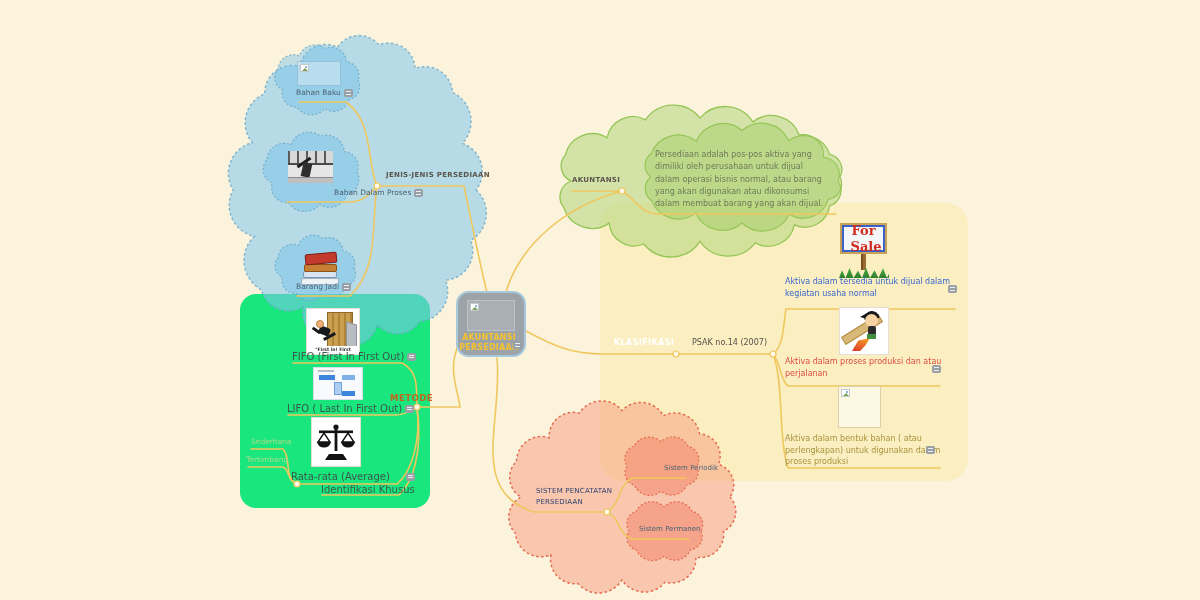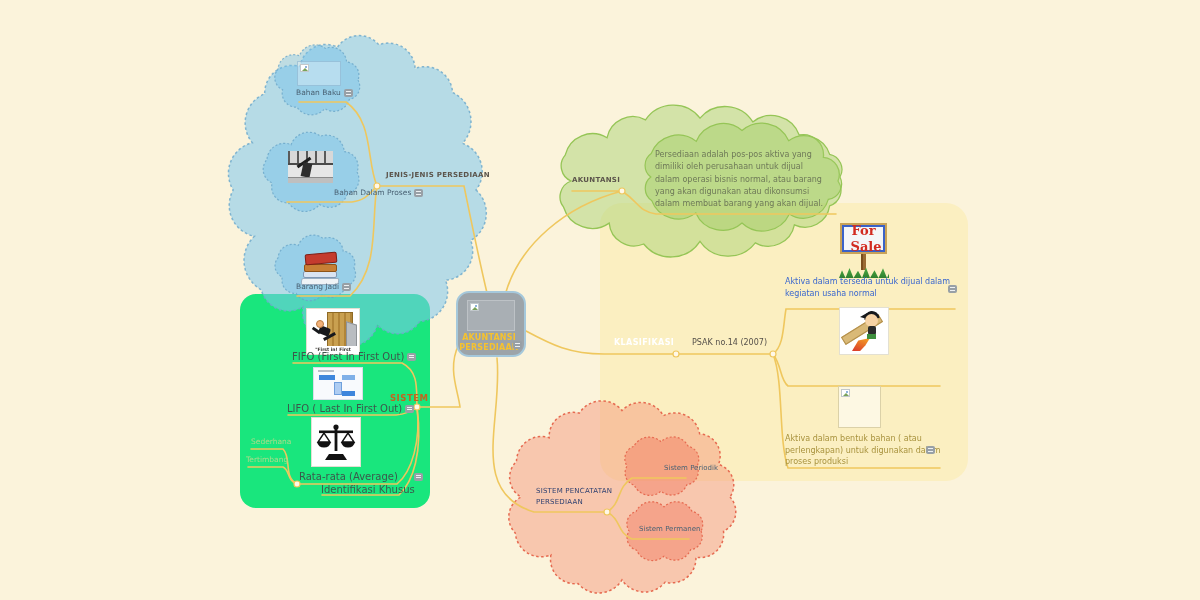--- a/index.html
+++ b/index.html
@@ -209,31 +209,35 @@
 
   <div class="img white-card astro" style="left:839px;top:307px;width:50px;height:48px;">
     <div class="banner"></div>
       <div class="flame"></div>
       <div class="hair"></div>
       <div class="spike"></div>
     <div class="head"></div>
       <div class="body"></div>
       <div class="shorts"></div>
   </div>
+  <div class="item it2" style="left:785px;top:356px;width:162px;">
+    <span>Aktiva dalam proses produksi dan atau perjalanan</span>
+    <span class="note-icon" style="position:absolute;right:6px;top:9px;"></span>
+  </div>
 
   <div class="img ph-yellow" style="left:838px;top:386px;width:43px;height:42px;">
     <span class="broken"></span>
   </div>
   <div class="item it3" style="left:785px;top:433px;width:158px;">
     <span>Aktiva dalam bentuk bahan ( atau perlengkapan) untuk digunakan dalam proses produksi</span>
     <span class="note-icon" style="position:absolute;right:8px;top:13px;"></span>
   </div>
 
   <div class="lbl" style="left:390px;top:394px;">
-    <span class="metode">SISTEM</span>
+    <span class="metode">METODE</span>
   </div>
 
   <div class="img white-card fifo" style="left:306px;top:308px;width:54px;height:47px;">
     <div class="door"></div>
       <div class="panel"></div>
     <div class="arm2"></div>
       <div class="body"></div>
       <div class="leg"></div>
       <div class="head"></div>
     <div class="cap">"First in! First out!"</div>
@@ -260,21 +264,21 @@
       <circle cx="21" cy="6" r="2.6"></circle>
       <rect x="19.6" y="6" width="2.8" height="24"></rect>
       <rect x="4" y="9.5" width="34" height="2.6"></rect>
       <path d="M9,12 L3,21 L15,21 Z" fill="none" stroke="#121212" stroke-width="1.4"></path>
       <path d="M2,21 A7.2,7.2 0 0 0 16,21 Z"></path>
       <path d="M33,12 L27,21 L39,21 Z" fill="none" stroke="#121212" stroke-width="1.4"></path>
       <path d="M26,21 A7.2,7.2 0 0 0 40,21 Z"></path>
       <path d="M14,33 L28,33 L32,39 L10,39 Z"></path>
     </svg>
   </div>
-  <div class="lbl" style="left:299px;top:471px;gap:16px;">
+  <div class="lbl" style="left:291px;top:471px;gap:16px;">
     <span class="ghand">Rata-rata (Average)</span>
     <span class="note-icon"></span>
   </div>
 
   <div class="lbl" style="left:251px;top:438px;">
     <span class="subgreen">Sederhana</span>
   </div>
   <div class="lbl" style="left:246px;top:456px;">
     <span class="subgreen">Tertimbang</span>
   </div>

